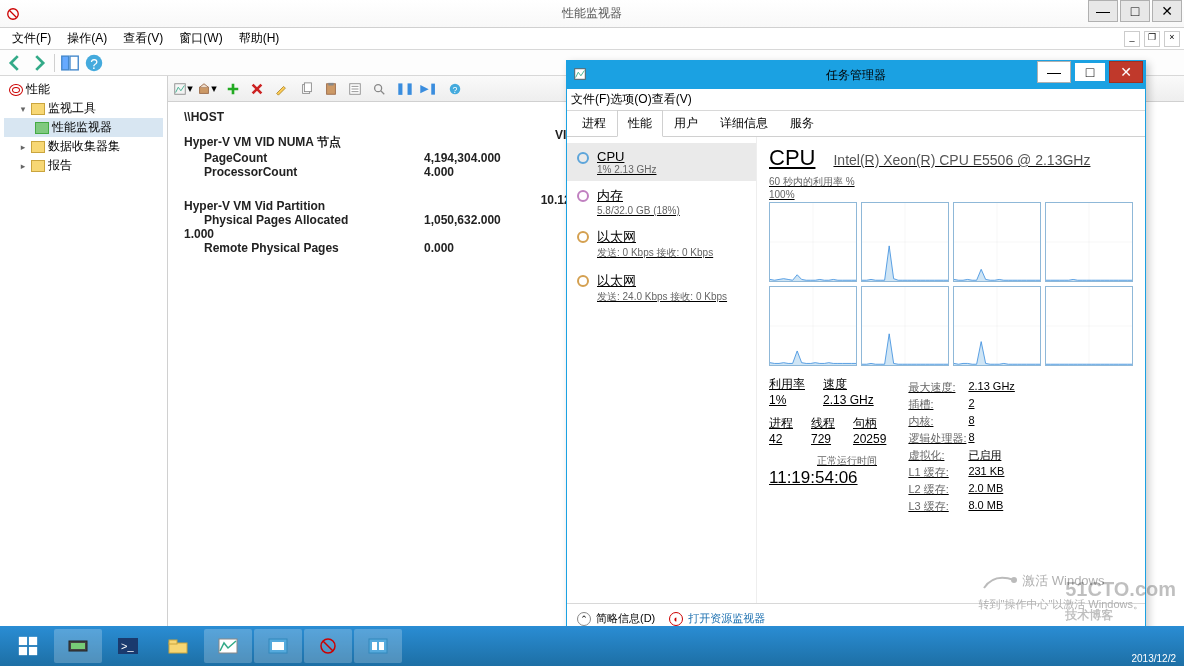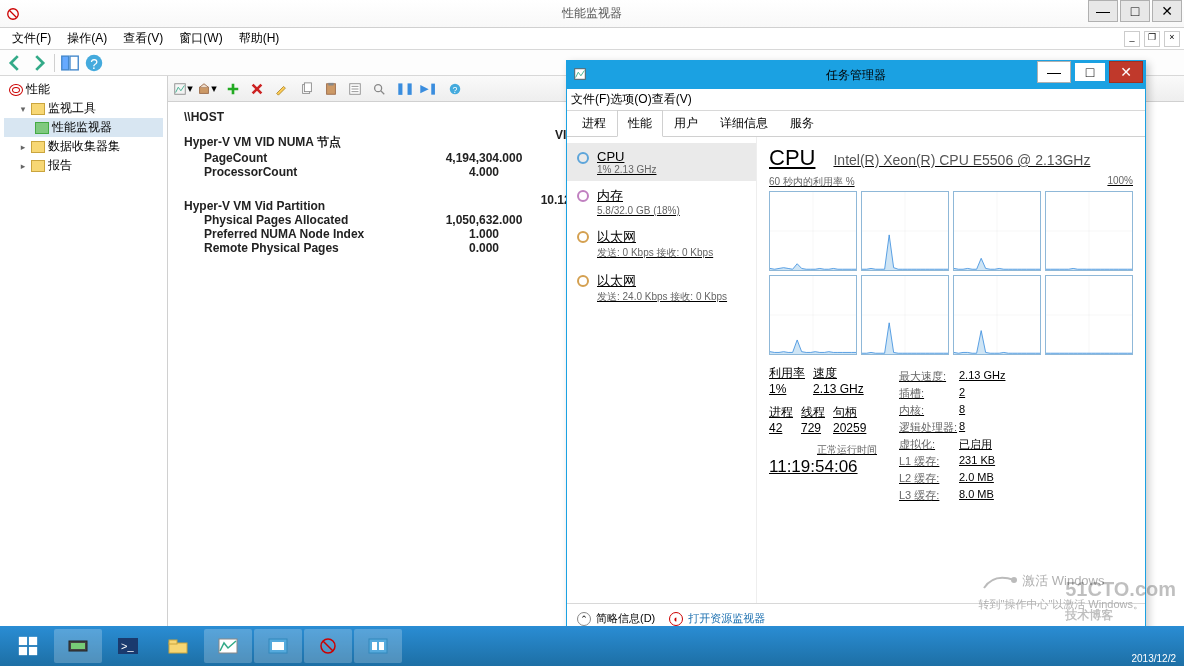--- a/index.html
+++ b/index.html
@@ -39,21 +39,21 @@
 
 .content-panel { flex: 1; position: relative; }
 .content-toolbar { height: 26px; border-bottom: 1px solid #d0d0d0; display: flex; align-items: center; padding: 0 4px; gap: 2px; background: linear-gradient(#fafafa,#eee); }
 .ctb { width: 22px; height: 22px; display: flex; align-items: center; justify-content: center; cursor: pointer; font-size: 11px; }
 .ctb svg { width: 14px; height: 14px; }
 .content-body { padding: 8px 16px; color: #222; }
 .content-body .host { font-weight: bold; margin-bottom: 4px; }
 .content-body .group { font-weight: bold; margin-top: 6px; }
 .content-body .row { display: flex; }
 .content-body .key { width: 240px; padding-left: 20px; font-weight: bold; }
-.content-body .val { width: 120px; text-align: center; font-weight: bold; }
+.content-body .val { width: 120px; text-align: left; font-weight: bold; }
 .content-body .group-line { display: flex; justify-content: space-between; width: 440px; }
 
 
 .tm-window { position: absolute; left: 566px; top: 60px; width: 580px; height: 574px; background: #fff; border: 1px solid #1ba1e2; box-shadow: 3px 3px 8px rgba(0,0,0,0.2); }
 .tm-titlebar { height: 28px; background: #1ba1e2; display: flex; align-items: center; position: relative; color: #fff; }
 .tm-titlebar .tmicon { margin: 0 6px; }
 .tm-titlebar .title { position: absolute; left: 50%; transform: translateX(-50%); color: #000; }
 .tm-titlebar .win-controls button { height: 22px; width: 34px; }
 .tm-titlebar .win-controls .min { background: #fff; }
 .tm-titlebar .win-controls .max { background: #fff; border: 2px solid #1ba1e2; }
@@ -69,42 +69,42 @@
 .tm-side-item .ring { width: 12px; height: 12px; border: 2px solid; border-radius: 50%; margin-top: 3px; flex-shrink: 0; }
 .tm-side-item .ring.cpu { border-color: #5da5da; }
 .tm-side-item .ring.mem { border-color: #c080c0; }
 .tm-side-item .ring.eth { border-color: #d4a050; }
 .tm-side-item .lbl { font-size: 13px; }
 .tm-side-item .sub { font-size: 10px; color: #666; }
 .tm-main { flex: 1; padding: 8px 12px; }
 .tm-main .heading { display: flex; align-items: baseline; gap: 18px; margin-bottom: 4px; }
 .tm-main .heading h1 { font-size: 22px; font-weight: normal; }
 .tm-main .heading .model { font-size: 14px; color: #555; }
-.tm-main .chart-head { display: flex; justify-content: space-between; font-size: 10px; color: #666; margin-bottom: 2px; }
+.tm-main .chart-head { display: flex; justify-content: space-between; font-size: 10px; color: #666; margin-bottom: 2px; flex-direction: column; }
 .tm-charts { display: grid; grid-template-columns: repeat(4, 1fr); gap: 4px; }
 .tm-chart { height: 80px; border: 1px solid #8fb8d8; position: relative; overflow: hidden; background: linear-gradient(to bottom, transparent 0%, transparent 100%); }
 .tm-chart svg { width: 100%; height: 100%; }
 .tm-specs { margin-top: 4px; font-size: 11px; }
 .tm-specs .srow { display: flex; margin-bottom: 2px; }
 .tm-specs .sk { width: 60px; color: #666; }
 .tm-bottom { height: 30px; border-top: 1px solid #d8d8d8; display: flex; align-items: center; padding: 8px 10px; gap: 14px; font-size: 11px; }
 .tm-bottom .circ { width: 14px; height: 14px; border: 1px solid #888; border-radius: 50%; display: inline-flex; align-items: center; justify-content: center; font-size: 9px; margin-right: 5px; }
 
 
 .watermark { position: absolute; right: 40px; bottom: 54px; color: #b0b0b0; font-size: 13px; text-align: left; pointer-events: none; }
 
 
 .taskbar { position: absolute; bottom: 0; left: 0; right: 0; height: 40px; background: linear-gradient(#2a8dd4,#1d6fa5); display: flex; align-items: center; padding: 0 4px; }
 .taskbar .tbtn { width: 48px; height: 34px; margin-right: 2px; display: flex; align-items: center; justify-content: center; cursor: pointer; border-radius: 2px; }
 .taskbar .tbtn.active { background: rgba(255,255,255,0.22); }
 .taskbar .right { position: absolute; right: 8px; bottom: 2px; color: #fff; font-size: 10px; }
 .brand-wm { position: absolute; right: 8px; bottom: 42px; color: rgba(0,0,0,0.25); font-size: 20px; font-weight: bold; pointer-events: none; }
 
 .stats-two-col { display: flex; gap: 22px; margin-top: 10px; }
-.stats-left .row3 { display: flex; gap: 8px; margin-bottom: 8px; }
+.stats-left .row3 { display: flex; gap: 18px; margin-bottom: 8px; }
 .uptime-lbl { font-size: 10px; color: #666; margin-top: 6px; margin-left: 48px; }
 .uptime-val { font-size: 17px; }
 </style>
 </head>
 <body>
 
 <div class="main-titlebar">
   <span class="icon">
     <svg viewBox="0 0 16 16">
         <circle cx="8" cy="8" r="6" fill="none" stroke="#c00" stroke-width="1.5"></circle>
@@ -267,21 +267,20 @@
       <br>
       <div class="group-line">
           <span class="group">Hyper-V VM Vid Partition</span>
           <span style="font-weight:bold">10.12_TFS_DB</span>
         </div>
       <div class="row">
           <span class="key">Physical Pages Allocated</span>
           <span class="val">1,050,632.000</span>
         </div>
       <div class="row">
-          <span class="key">Preferred NUMA Node Index</span>
           <span class="val">1.000</span>
         </div>
       <div class="row">
           <span class="key">Remote Physical Pages</span>
           <span class="val">0.000</span>
         </div>
     </div>
   </div>
 </div>
 

